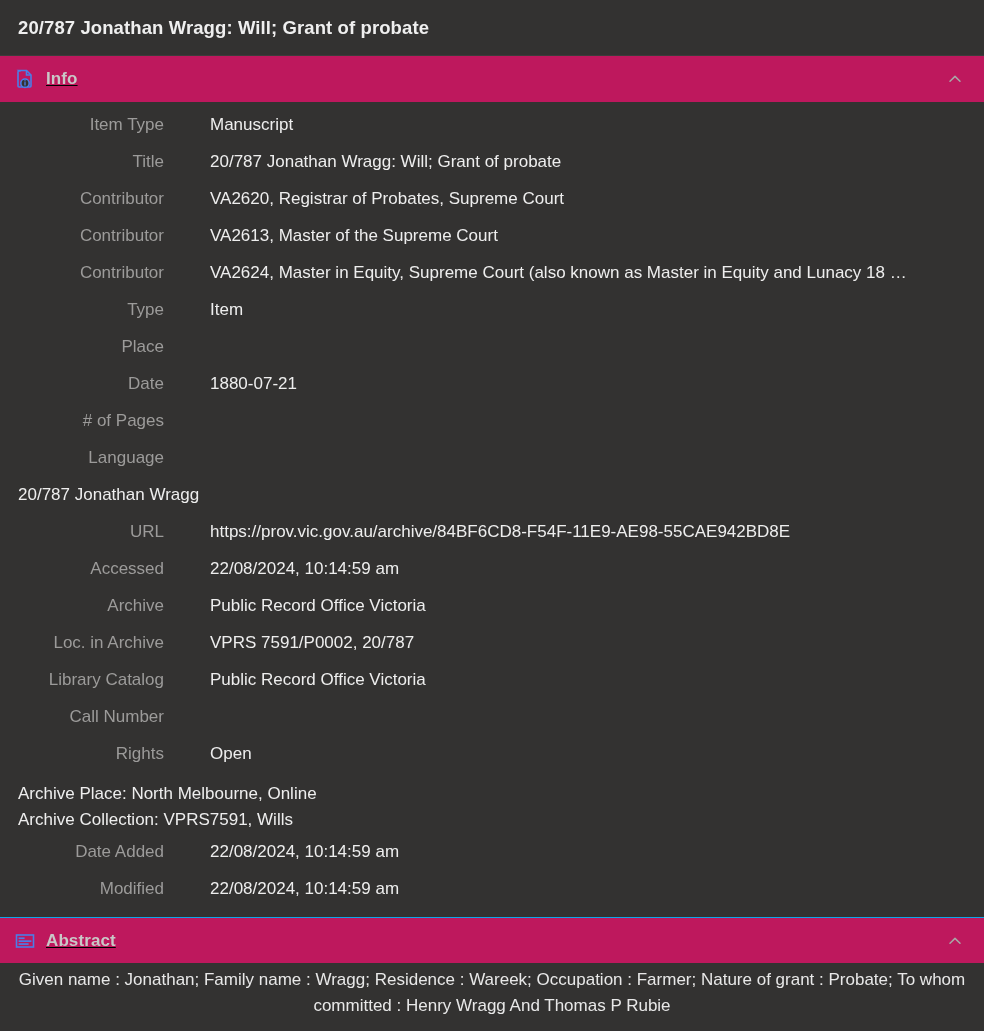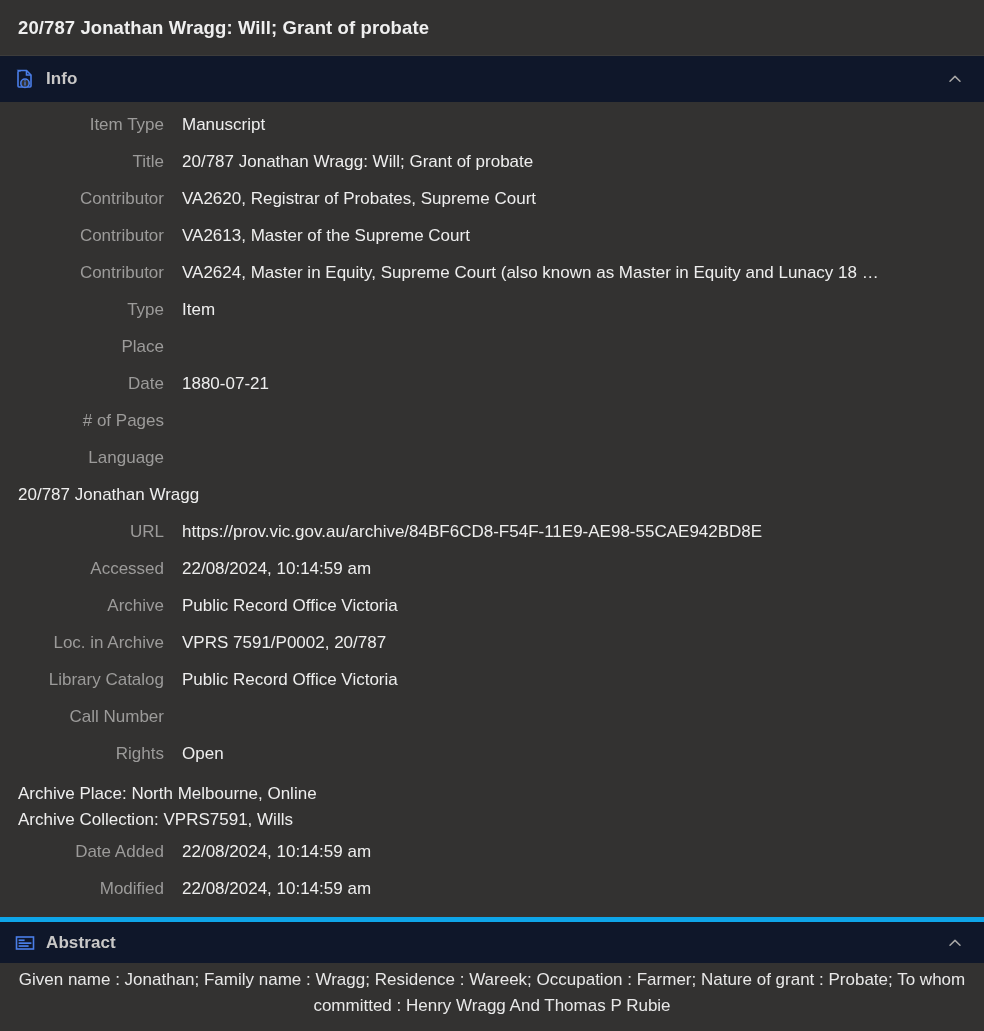--- a/index.html
+++ b/index.html
@@ -41,23 +41,24 @@
     text-overflow: ellipsis;
   }
 
   
   .section-head {
     height: 46px;
     flex: 0 0 46px;
     display: flex;
     align-items: center;
     padding: 0 16px 0 12px;
-    background: #0f172a;
-  }
-  .section-head.with-top-rule { border-top: 5px solid #0ea5e9; }
+    background: #be185d;
+    text-decoration: underline;
+  }
+  .section-head.with-top-rule { border-top: 1px solid #0ea5e9; }
 
   .section-icon {
     width: 26px;
     height: 26px;
     flex: 0 0 26px;
     display: flex;
     align-items: center;
     justify-content: center;
     margin-right: 8px;
   }
@@ -81,20 +82,21 @@
 
   
   .info-body {
     padding: 4px 0 10px 0;
   }
   .field-row {
     display: flex;
     align-items: flex-start;
     min-height: 37px;
     padding: 0 16px 0 0;
+    gap: 28px;
   }
   .field-label {
     width: 164px;
     flex: 0 0 164px;
     text-align: right;
     color: #9c9b9a;
     font-size: 17px;
     line-height: 37px;
     padding-right: 0;
     white-space: nowrap;

